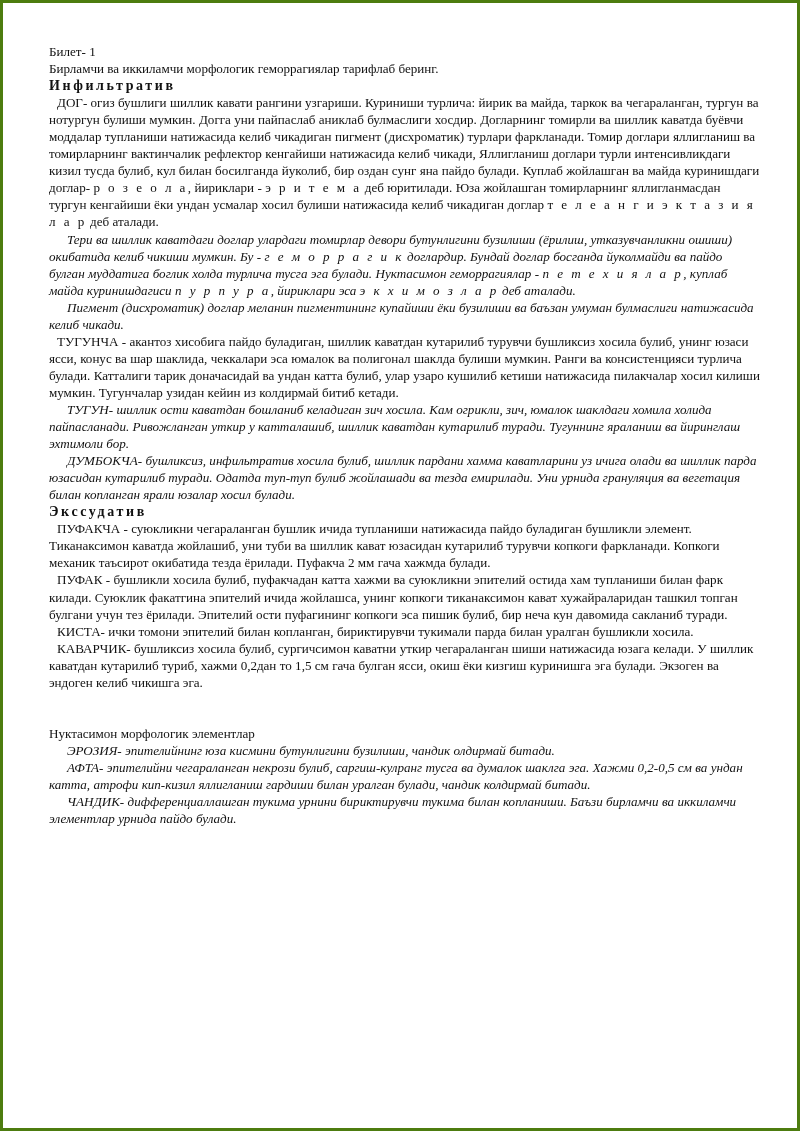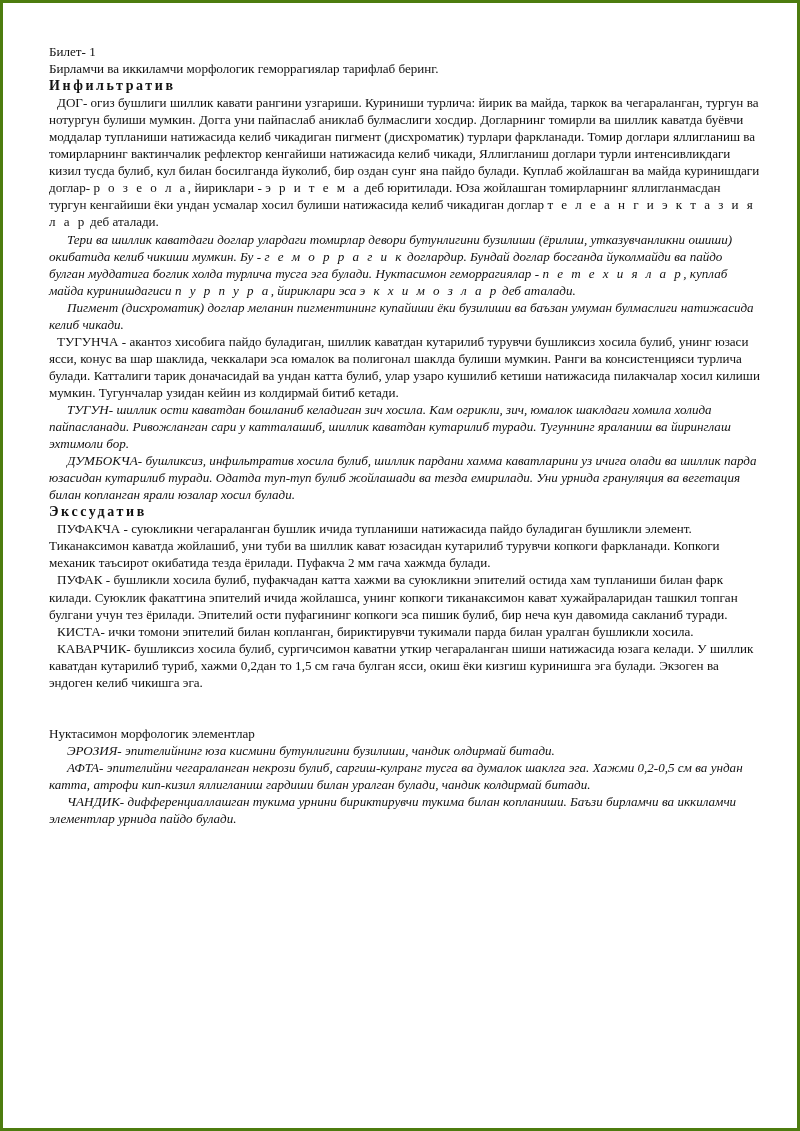--- a/index.html
+++ b/index.html
@@ -76,21 +76,21 @@
     <p class="sechead">Инфильтратив</p>
 
     <p class="indent-sm"><span>ДОГ- огиз бушлиги шиллик кавати рангини  узгариши.  Куриниши турлича: йирик ва майда, таркок ва чегараланган, тургун ва нотургун булиши мумкин. Догга уни пайпаслаб аниклаб булмаслиги хосдир. Догларнинг томирли  ва  шиллик  каватда буёвчи моддалар тупланиши натижасида келиб чикадиган пигмент (дисхроматик) турлари  фаркланади. Томир  доглари  яллигланиш ва томирларнинг вактинчалик рефлектор кенгайиши натижасида келиб чикади, Яллигланиш доглари турли интенсивликдаги кизил тусда булиб,  кул билан босилганда йуколиб, бир оздан сунг яна пайдо булади.  Куплаб жойлашган ва  майда куринишдаги доглар-</span> <span class="sp">р о з е о л а</span><span>, йириклари  -</span> <span class="sp">э р и т е м а</span> <span>деб юритилади. Юза жойлашган  томирларнинг  яллигланмасдан тургун кенгайиши ёки ундан усмалар хосил булиши натижасида келиб чикадиган доглар</span> <span class="sp">т е л е а н г и э к т а з и я л а р</span> <span>деб аталади.</span></p>
 
     <p class="indent"><span>Тери ва шиллик каватдаги доглар улардаги томирлар девори бутунлигини бузилиши (ёрилиш, утказувчанликни ошиши) окибатида келиб чикиши  мумкин.  Бу  -</span> <span class="sp">г е м о р р а г и к</span> <span>доглардир. Бундай доглар босганда йуколмайди ва пайдо булган муддатига боглик холда турлича тусга эга булади.  Нуктасимон геморрагиялар -</span> <span class="sp">п е т е х и я л а р</span><span>,  куплаб майда куринишдагиси</span> <span class="sp">п у р п у р а</span><span>, йириклари эса</span> <span class="sp">э к х и м о з л а р</span> <span>деб аталади.</span></p>
 
     <p class="indent">Пигмент (дисхроматик) доглар меланин  пигментининг  купайиши ёки бузилиши ва баъзан умуман булмаслиги натижасида келиб чикади.</p>
 
     <p class="indent-sm">ТУГУНЧА - акантоз хисобига пайдо буладиган, шиллик  каватдан кутарилиб турувчи бушликсиз хосила булиб, унинг юзаси ясси, конус ва шар шаклида,  чеккалари эса юмалок ва полигонал шаклда булиши мумкин. Ранги  ва консистенцияси турлича булади.  Катталиги тарик доначасидай ва ундан катта булиб, улар узаро кушилиб кетиши натижасида пилакчалар хосил килиши мумкин. Тугунчалар узидан кейин из колдирмай битиб кетади.</p>
 
-    <p class="indent">ТУГУН- шиллик  ости  каватдан бошланиб келадиган зич хосила. Кам огрикли, зич, юмалок шаклдаги хомила холида пайпасланади. Ривожланган сари  у  катталашиб,  шиллик каватдан кутарилиб туради. Тугуннинг яраланиш ва йиринглаш эхтимоли бор.</p>
+    <p class="indent">ТУГУН- шиллик  ости  каватдан бошланиб келадиган зич хосила. Кам огрикли, зич, юмалок шаклдаги хомила холида пайпасланади. Ривожланган уткир  у  катталашиб,  шиллик каватдан кутарилиб туради. Тугуннинг яраланиш ва йиринглаш эхтимоли бор.</p>
 
     <p class="indent">ДУМБОКЧА- бушликсиз,  инфильтратив хосила булиб, шиллик пардани хамма каватларини уз ичига олади ва  шиллик  парда  юзасидан кутарилиб туради.  Одатда туп-туп булиб жойлашади ва тезда емирилади. Уни урнида грануляция ва вегетация  билан  копланган  ярали юзалар хосил булади.</p>
 
     <p class="sechead">Экссудатив</p>
 
     <p class="indent-sm">ПУФАКЧА - суюкликни чегараланган бушлик ичида тупланиши  натижасида пайдо  буладиган бушликли элемент.  Тиканаксимон каватда жойлашиб, уни туби ва шиллик  кават  юзасидан кутарилиб  турувчи копкоги фаркланади. Копкоги механик таъсирот окибатида тезда ёрилади. Пуфакча 2 мм гача хажмда булади.</p>
 
     <p class="indent-sm">ПУФАК - бушликли хосила булиб, пуфакчадан катта хажми ва суюкликни эпителий остида хам тупланиши билан фарк килади.  Суюклик факатгина эпителий ичида жойлашса, унинг копкоги тиканаксимон кават хужайраларидан ташкил топган булгани учун тез ёрилади. Эпителий ости пуфагининг копкоги эса пишик булиб, бир неча кун давомида сакланиб туради.</p>
 
 

